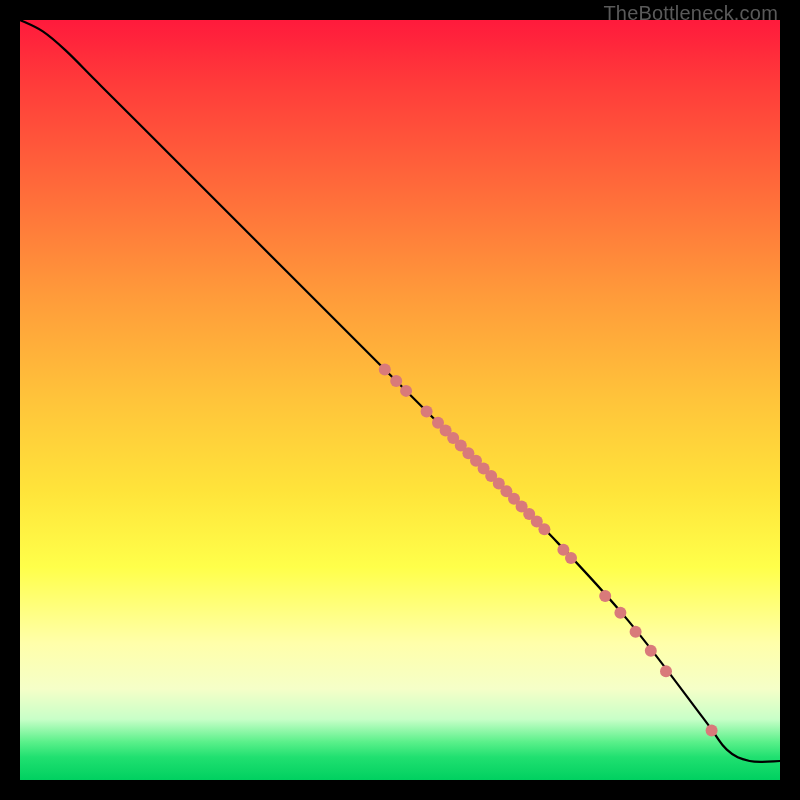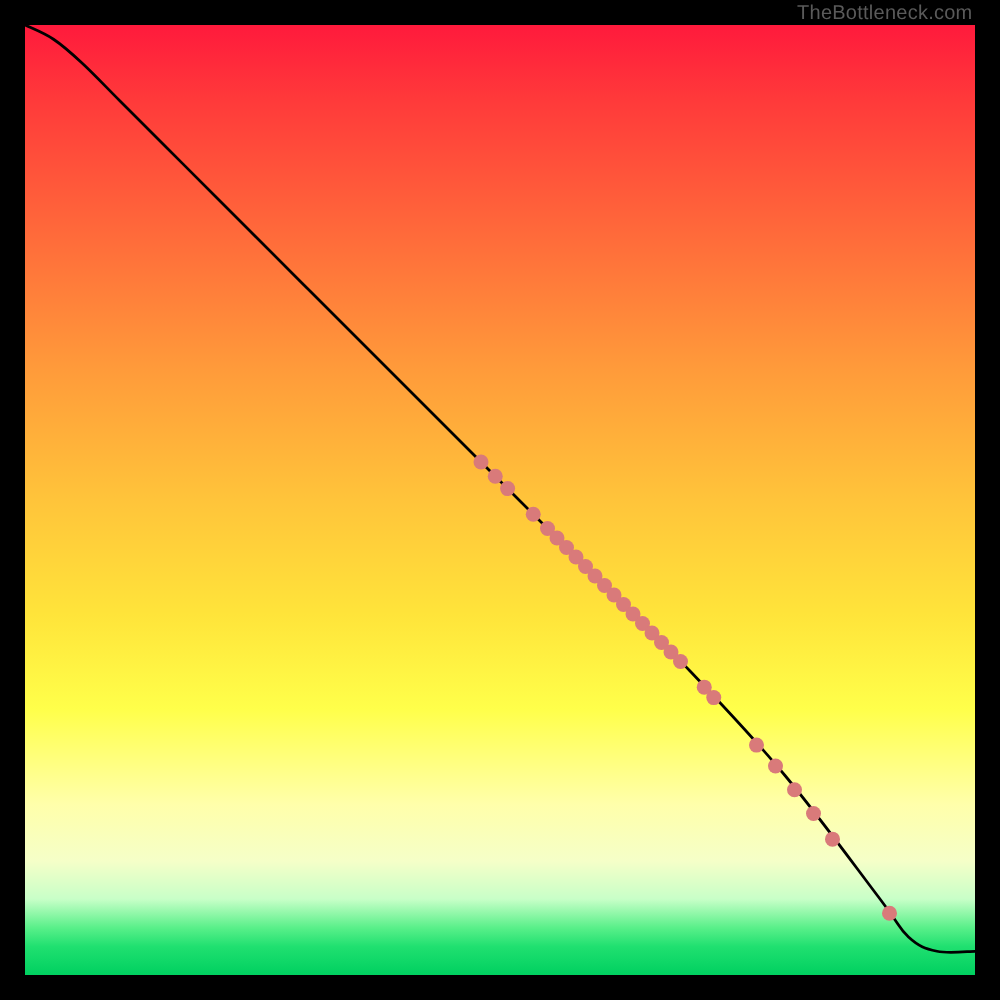--- a/index.html
+++ b/index.html
@@ -44,21 +44,21 @@
       #5AF08A 95%,
       #20e070 97%,
       #00d060 100%
     );
   }
   .attribution {
     position: absolute;
     top: 2px;
     right: 22px;
     color: #5a5a5a;
-    font-size: 16px;
+    font-size: 20px;
     font-weight: 500;
     letter-spacing: 0.2px;
   }
   svg.curve {
     position: absolute;
     inset: 0;
     width: 760px;
     height: 760px;
   }
   .curve-path {

